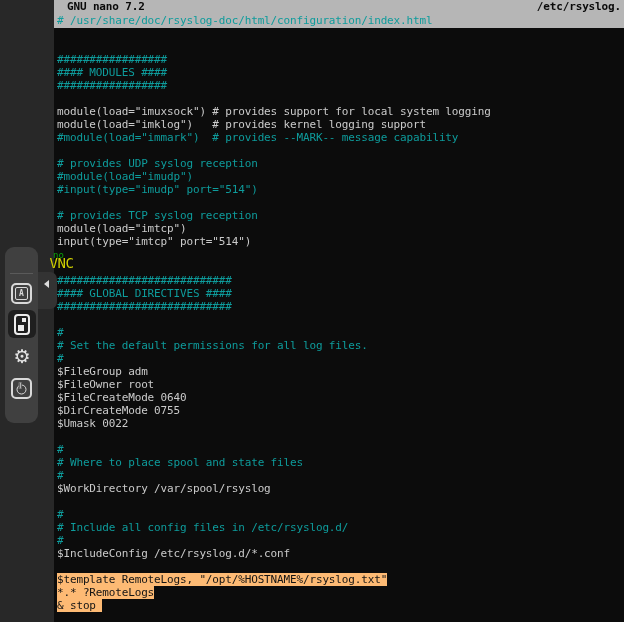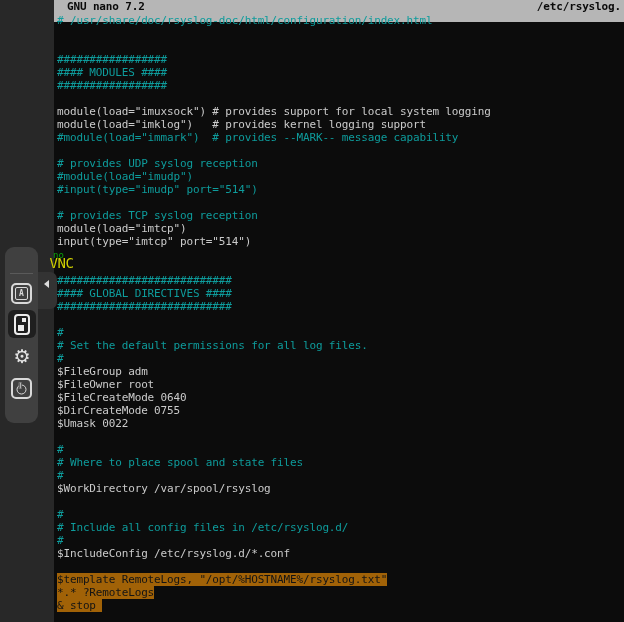--- a/index.html
+++ b/index.html
@@ -1,27 +1,27 @@
 <!DOCTYPE html>
 <html><head>
 <meta charset="utf-8">
 <style>
   html,body{margin:0;padding:0;background:#0c0c0c;}
   .screen{position:relative;width:624px;height:622px;overflow:hidden;
           font-family:"DejaVu Sans Mono","Liberation Mono",monospace;}
   .left-strip{position:absolute;left:0;top:0;width:54px;height:622px;background:#282828;}
   .terminal{position:absolute;left:54px;top:0;width:570px;height:622px;background:#0c0c0c;overflow:hidden;}
-  .titlebar{position:absolute;left:0;top:0;width:100%;height:22px;background:#b6b6b6;color:#0a0a0a;
+  .titlebar{position:absolute;left:0;top:0;width:100%;height:28px;background:#b6b6b6;color:#0a0a0a;
             font-size:11px;font-weight:bold;letter-spacing:-0.15px;line-height:14px;
             display:flex;justify-content:space-between;box-sizing:border-box;padding:0 3px 0 13px;white-space:pre;}
   .content{position:absolute;left:3px;top:14px;right:0;bottom:0;}
   .line{height:13px;line-height:13px;font-size:11px;letter-spacing:-0.15px;white-space:pre;}
   .line .white{color:#cbcbcb;}
   .line .cyan{color:#0e9c9c;}
-  .line .hl{background:#a16207;color:#141414;}
+  .line .hl{background:#fdba74;color:#141414;}
   
   .panel{position:absolute;left:5px;top:247px;width:33px;height:176px;background:#404040;
          border-radius:9px;z-index:3;}
   .logo{position:absolute;top:4px;left:0;width:100%;text-align:center;
         font-family:"DejaVu Sans Mono",monospace;font-weight:normal;line-height:8px;padding-left:40px;}
   .logo-no{display:block;color:#0aa30a;font-size:9px;text-align:left;padding-left:8px;}
   .logo-vnc{display:block;color:#d0d000;font-size:14px;letter-spacing:-0.5px;}
   .sep{position:absolute;top:26px;left:5px;width:23px;height:1px;background:#5a5a5a;}
   .btn{background:transparent;padding:0;margin:0;cursor:pointer;}
   .btn-a{position:absolute;top:36px;left:6px;width:21px;height:21px;border:2px solid #d9d9d9;

